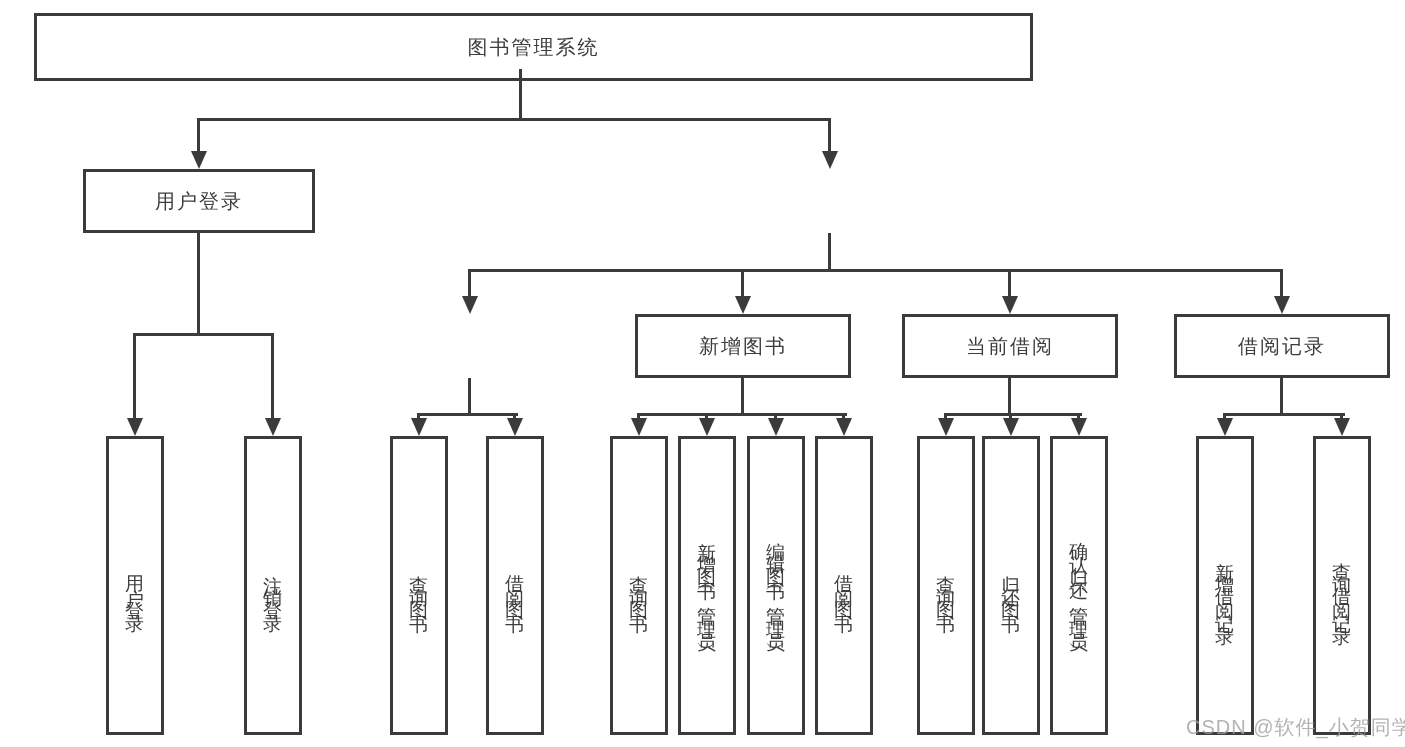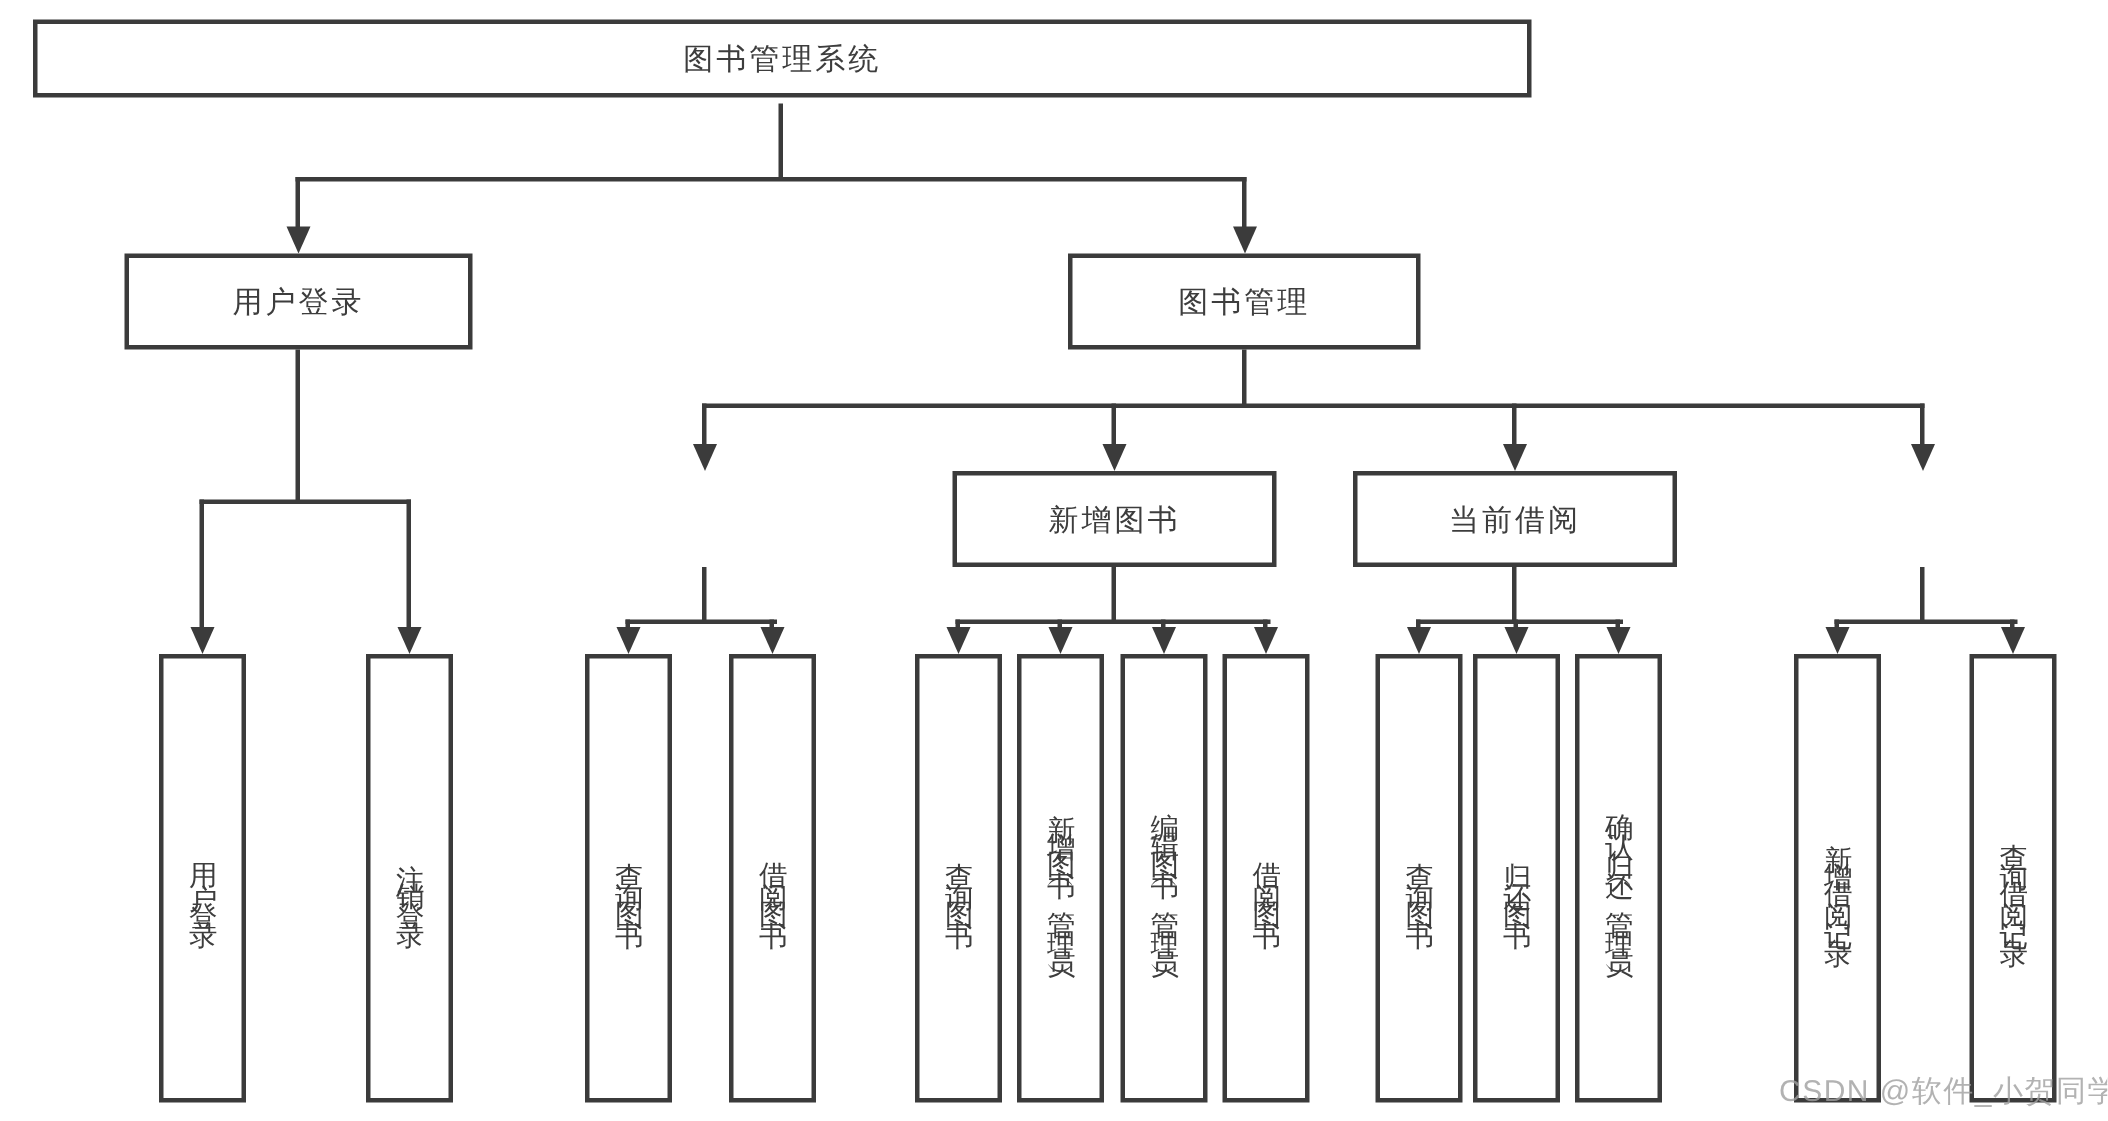--- a/index.html
+++ b/index.html
@@ -39,31 +39,30 @@
     position:absolute;left:1186px;top:714px;
     color:var(--wm);opacity:.8;font-size:20px;letter-spacing:1px;
     white-space:nowrap;
   }
 </style>
 </head>
 <body>
 
 <div class="canvas">
 
-  <div class="hbox" style="left:22px;top:13px;width:999px;height:52px">图书管理系统</div>
+  <div class="hbox" style="left:34px;top:13px;width:999px;height:68px">图书管理系统</div>
 
   <div class="vl" style="left:519px;top:69px;width:3px;height:51px"></div>
   <div class="hl" style="left:197px;top:118px;width:634px;height:3px"></div>
   <div class="vl" style="left:197px;top:118px;width:3px;height:35px"></div>
   <div class="ah" style="left:191px;top:151px"></div>
   <div class="vl" style="left:828px;top:118px;width:3px;height:35px"></div>
   <div class="ah" style="left:822px;top:151px"></div>
 
   <div class="hbox" style="left:83px;top:169px;width:232px;height:64px">用户登录</div>
-  <div class="hbox" style="left:712px;top:169px;width:235px;height:64px">图书管理</div>
 
   <div class="vl" style="left:197px;top:233px;width:3px;height:102px"></div>
   <div class="hl" style="left:133px;top:333px;width:141px;height:3px"></div>
   <div class="vl" style="left:133px;top:333px;width:3px;height:87px"></div>
   <div class="ah" style="left:127px;top:418px"></div>
   <div class="vl" style="left:271px;top:333px;width:3px;height:87px"></div>
   <div class="ah" style="left:265px;top:418px"></div>
 
   <div class="vl" style="left:828px;top:233px;width:3px;height:38px"></div>
   <div class="hl" style="left:468px;top:269px;width:815px;height:3px"></div>
@@ -71,20 +70,21 @@
   <div class="ah" style="left:462px;top:296px"></div>
   <div class="vl" style="left:741px;top:269px;width:3px;height:30px"></div>
   <div class="ah" style="left:735px;top:296px"></div>
   <div class="vl" style="left:1008px;top:269px;width:3px;height:30px"></div>
   <div class="ah" style="left:1002px;top:296px"></div>
   <div class="vl" style="left:1280px;top:269px;width:3px;height:30px"></div>
   <div class="ah" style="left:1274px;top:296px"></div>
 
   <div class="hbox" style="left:635px;top:314px;width:216px;height:64px">新增图书</div>
   <div class="hbox" style="left:902px;top:314px;width:216px;height:64px">当前借阅</div>
+  <div class="hbox" style="left:1174px;top:314px;width:216px;height:64px">借阅记录</div>
 
   <div class="vl" style="left:468px;top:378px;width:3px;height:37px"></div>
   <div class="hl" style="left:417px;top:413px;width:101px;height:3px"></div>
   <div class="vl" style="left:417px;top:413px;width:3px;height:9px"></div>
   <div class="ah" style="left:411px;top:418px"></div>
   <div class="vl" style="left:513px;top:413px;width:3px;height:9px"></div>
   <div class="ah" style="left:507px;top:418px"></div>
 
   <div class="vl" style="left:741px;top:378px;width:3px;height:37px"></div>
   <div class="hl" style="left:637px;top:413px;width:210px;height:3px"></div>

